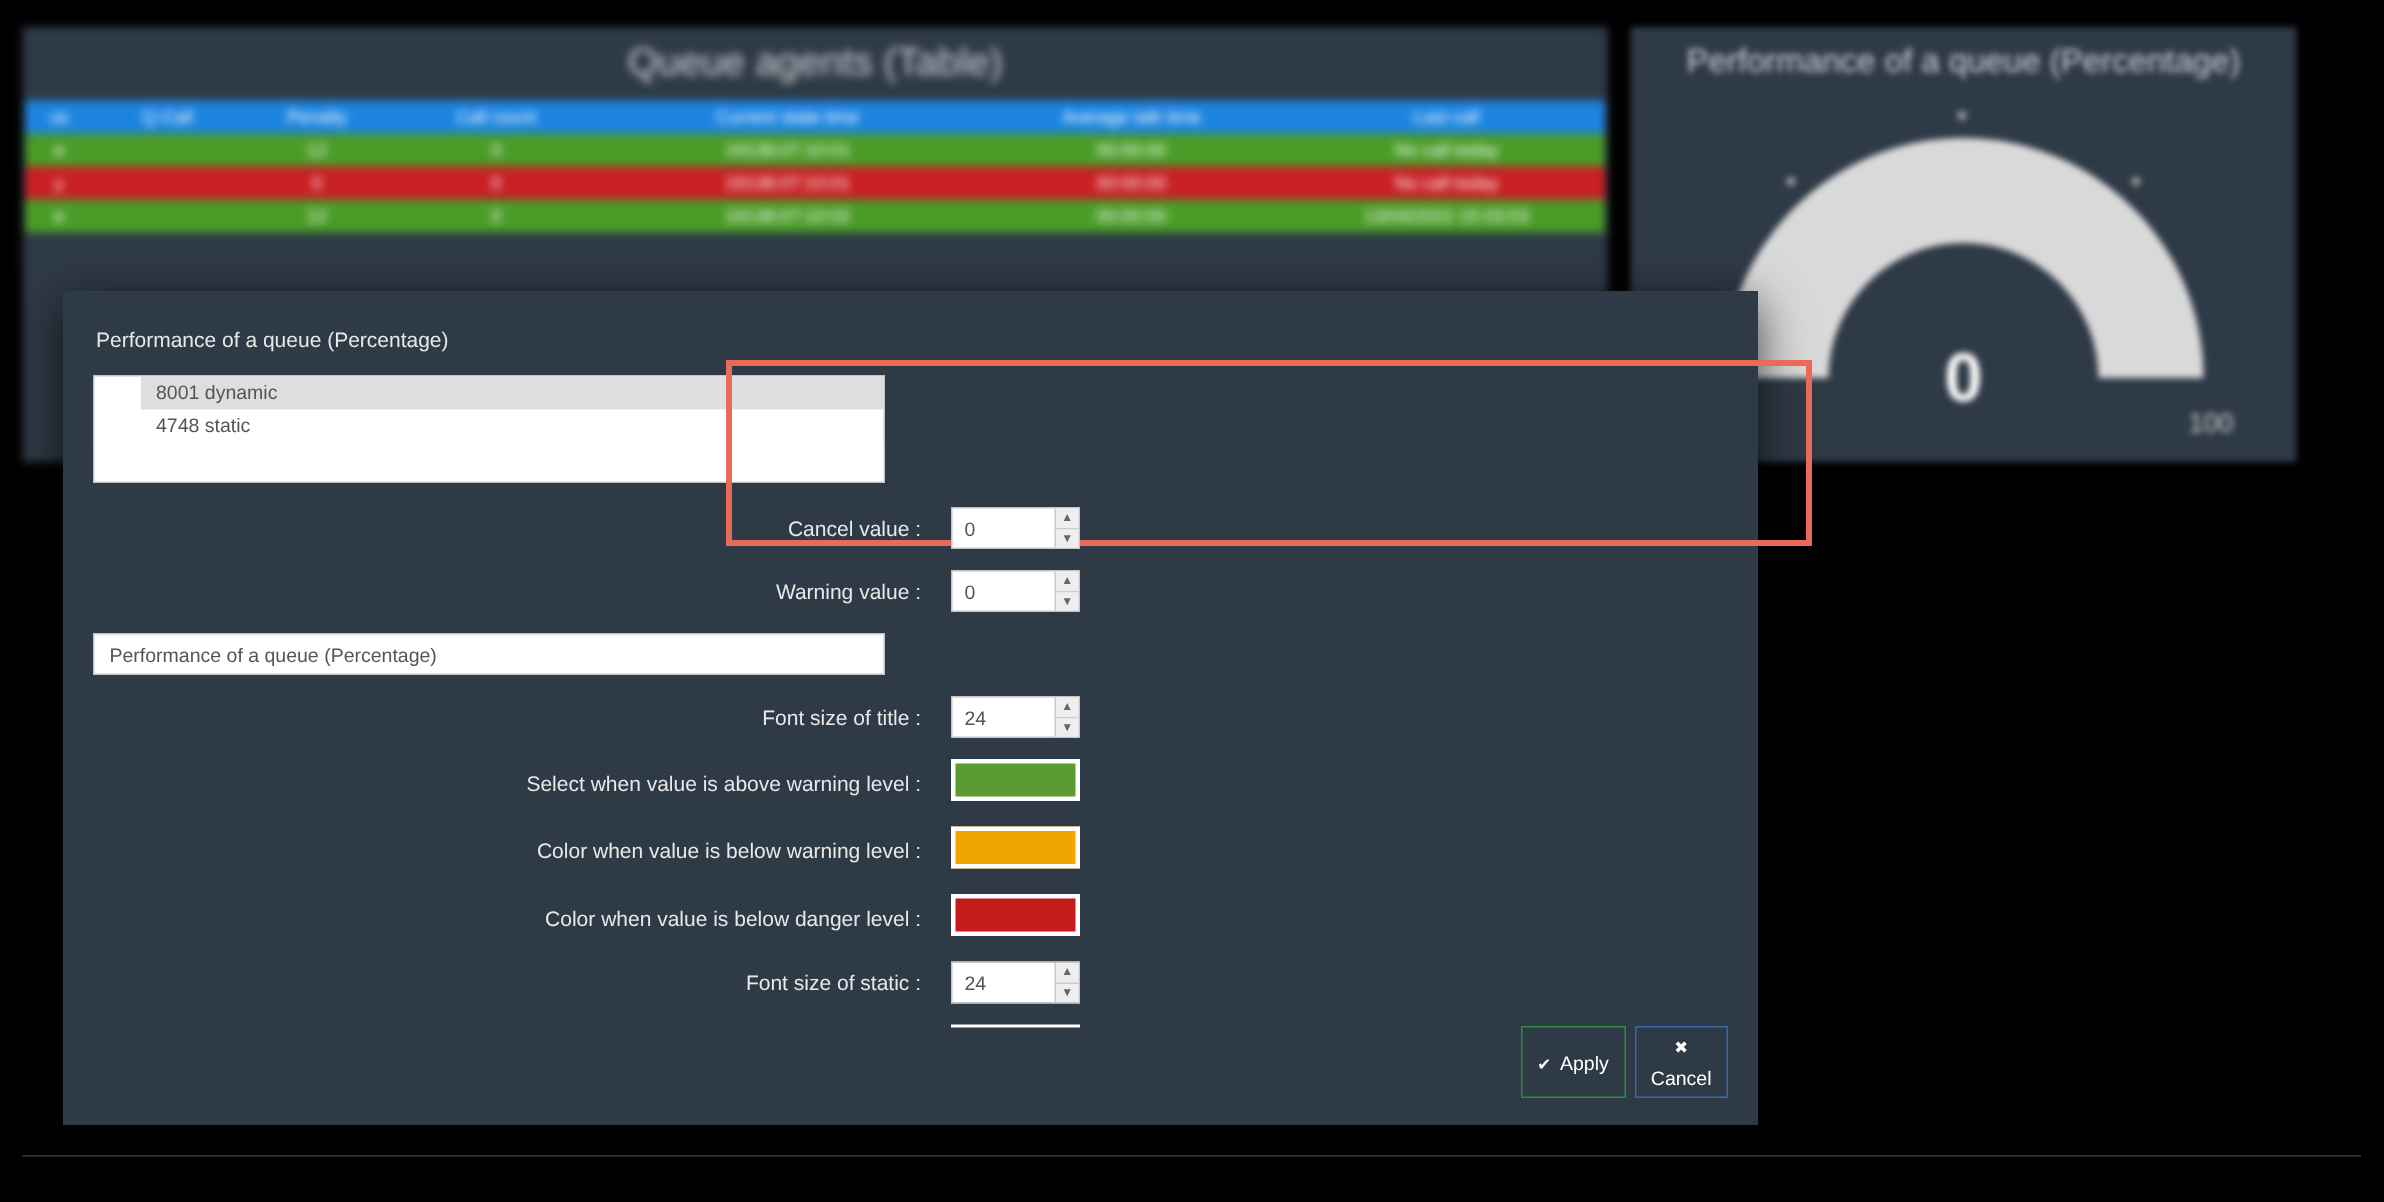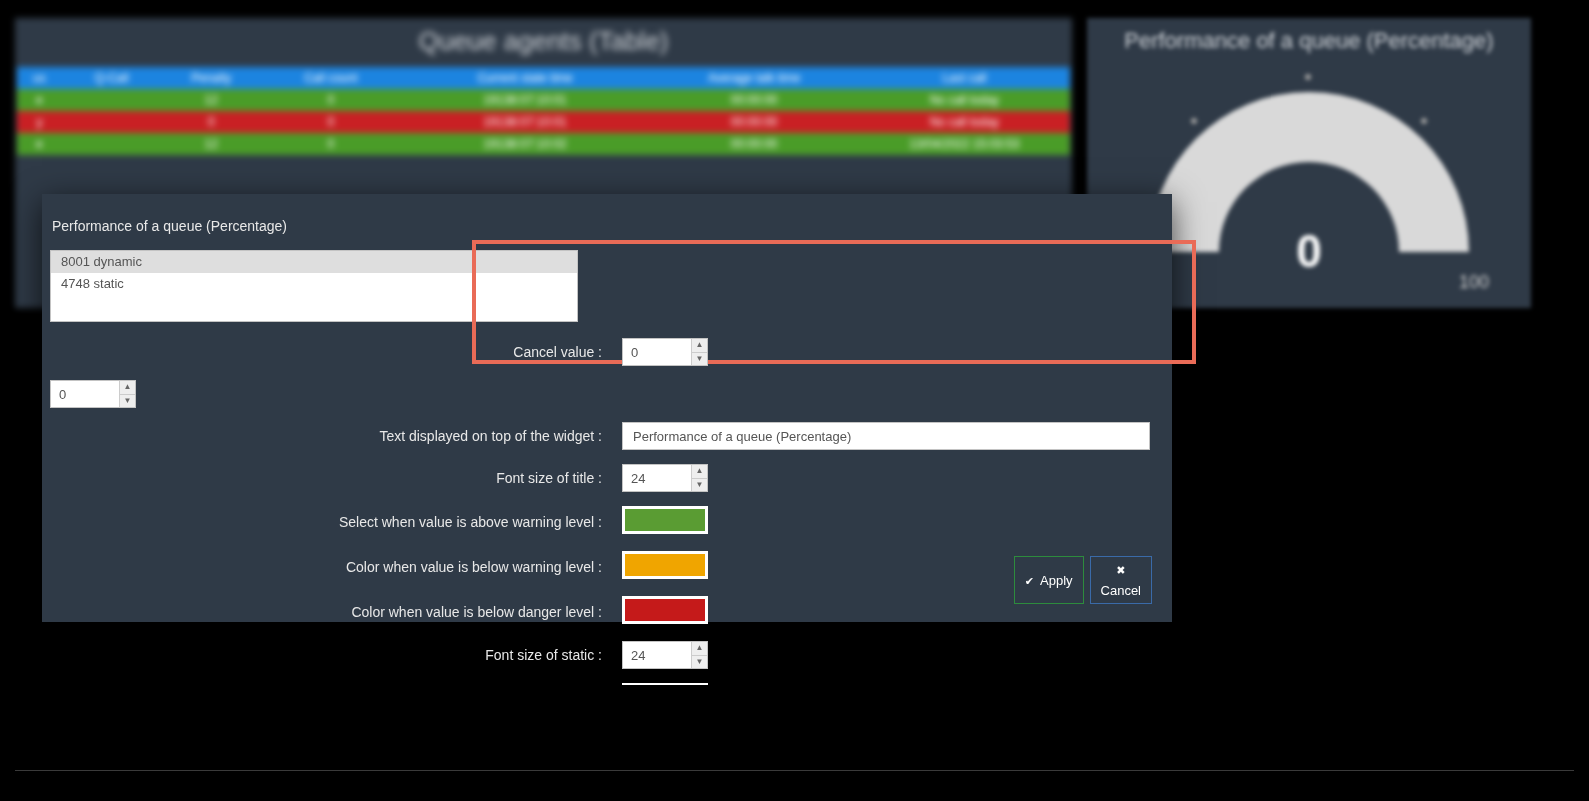--- a/index.html
+++ b/index.html
@@ -101,24 +101,24 @@
     width: 6px; height: 6px;
     border-radius: 50%;
     background: #a0a0a0;
   }
 
   
   .modal {
     position: absolute;
     left: 42px; top: 194px;
     width: 1130px;
-    height: 428px;
+    height: 556px;
     background: #2f3a47;
     box-shadow: 0 8px 30px rgba(0,0,0,.7);
-    padding: 24px 8px 18px;
+    padding: 24px 20px 18px;
     color: #e0e0e0;
   }
   .modal-title {
     font-size: 14px;
     color: #e8e8e8;
     margin-bottom: 16px;
     padding-left: 2px;
   }
 
   .form-area { position: relative; }
@@ -141,20 +141,21 @@
     background: #fff;
     border: 1px solid #c3c3c3;
     color: #555;
     font-size: 13px;
     overflow: auto;
   }
   .select-option {
     padding: 2px 10px;
     line-height: 18px;
     cursor: default;
+    margin-left: 31px;
   }
   .opt-shaded { background: #dedede; }
   .select-blank { height: 26px; background: #fff; }
 
   .highlight-box {
     position: absolute;
     border: 4px solid #e96b57;
     pointer-events: none;
   }
 
@@ -312,31 +313,31 @@
       <div class="form-field num-group">
         <input class="num-input" value="0" style="">
         <div class="spin">
           <div class="spin-btn">▲</div>
           <div class="spin-btn">▼</div>
         </div>
       </div>
     </div>
 
     <div class="form-row">
+      <div class="form-label">Warning value :</div>
       <div class="form-field num-group">
         <input class="num-input" value="0" style="">
         <div class="spin">
           <div class="spin-btn">▲</div>
           <div class="spin-btn">▼</div>
         </div>
       </div>
     </div>
 
     <div class="form-row">
-      <div class="form-label">Text displayed on top of the widget :</div>
       <div class="form-field">
         <input class="text-input" value="Performance of a queue (Percentage)" style="">
       </div>
     </div>
 
     <div class="form-row">
       <div class="form-label">Font size of title :</div>
       <div class="form-field num-group">
         <input class="num-input" value="24" style="">
         <div class="spin">

